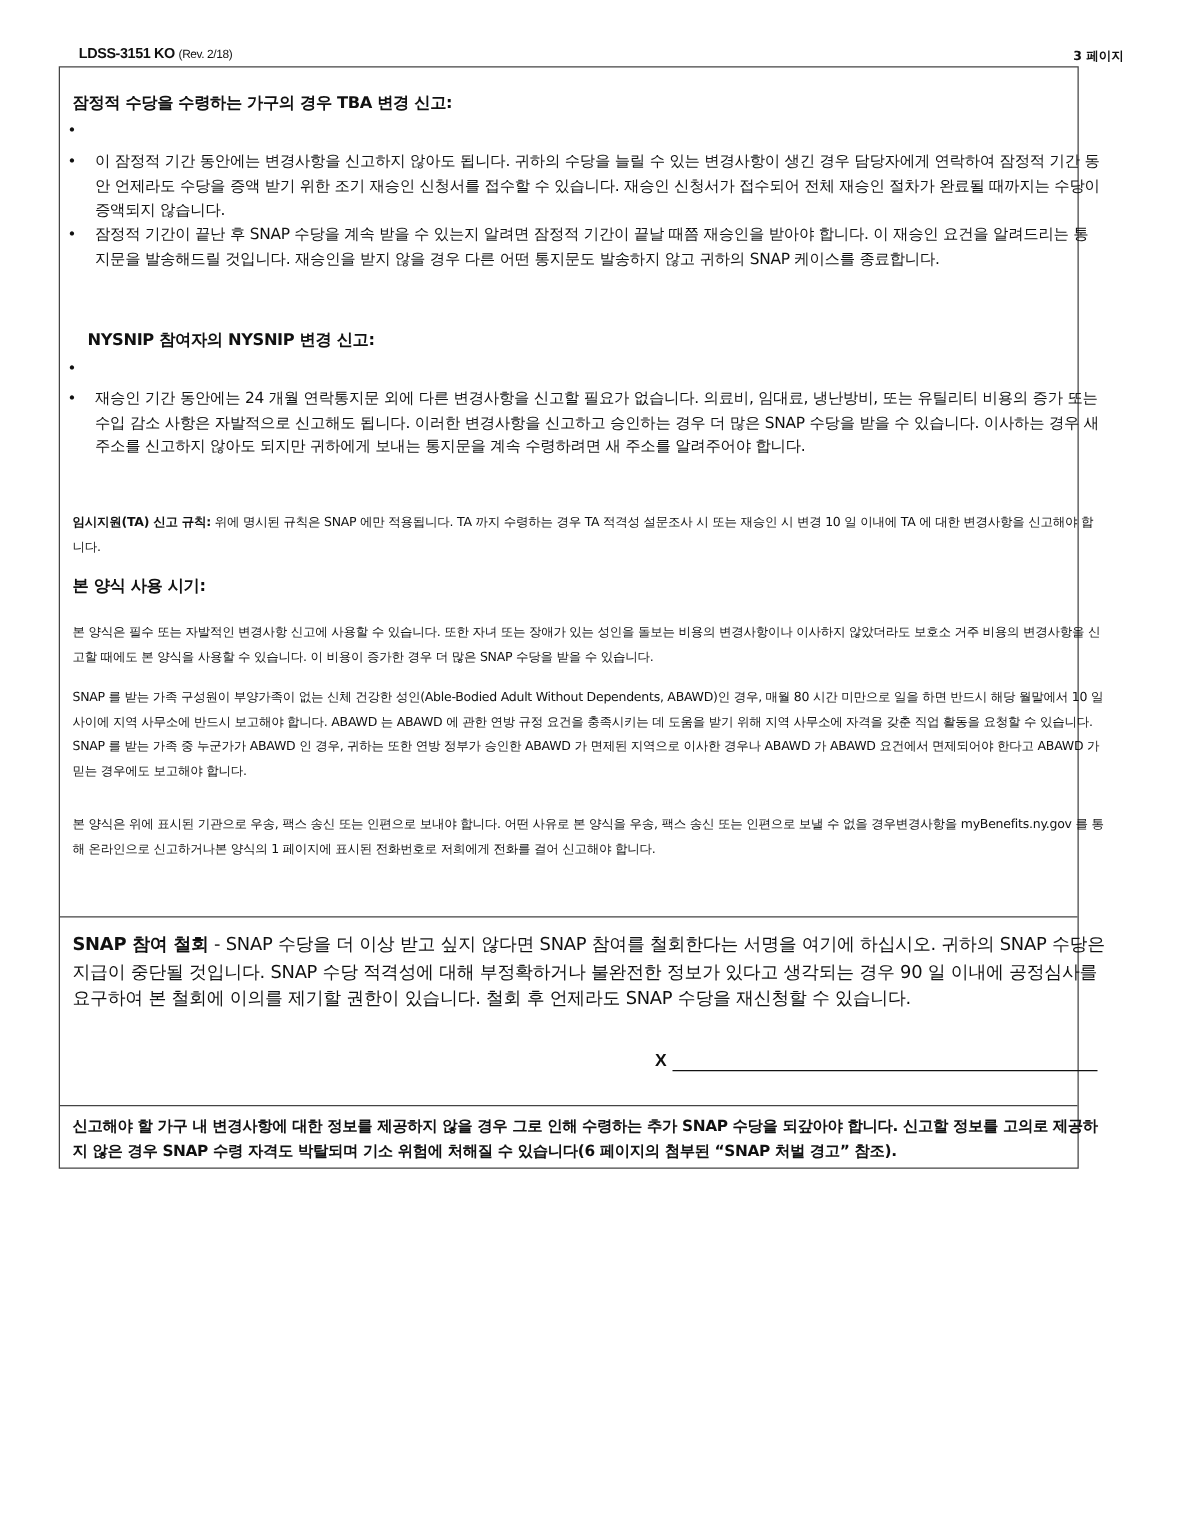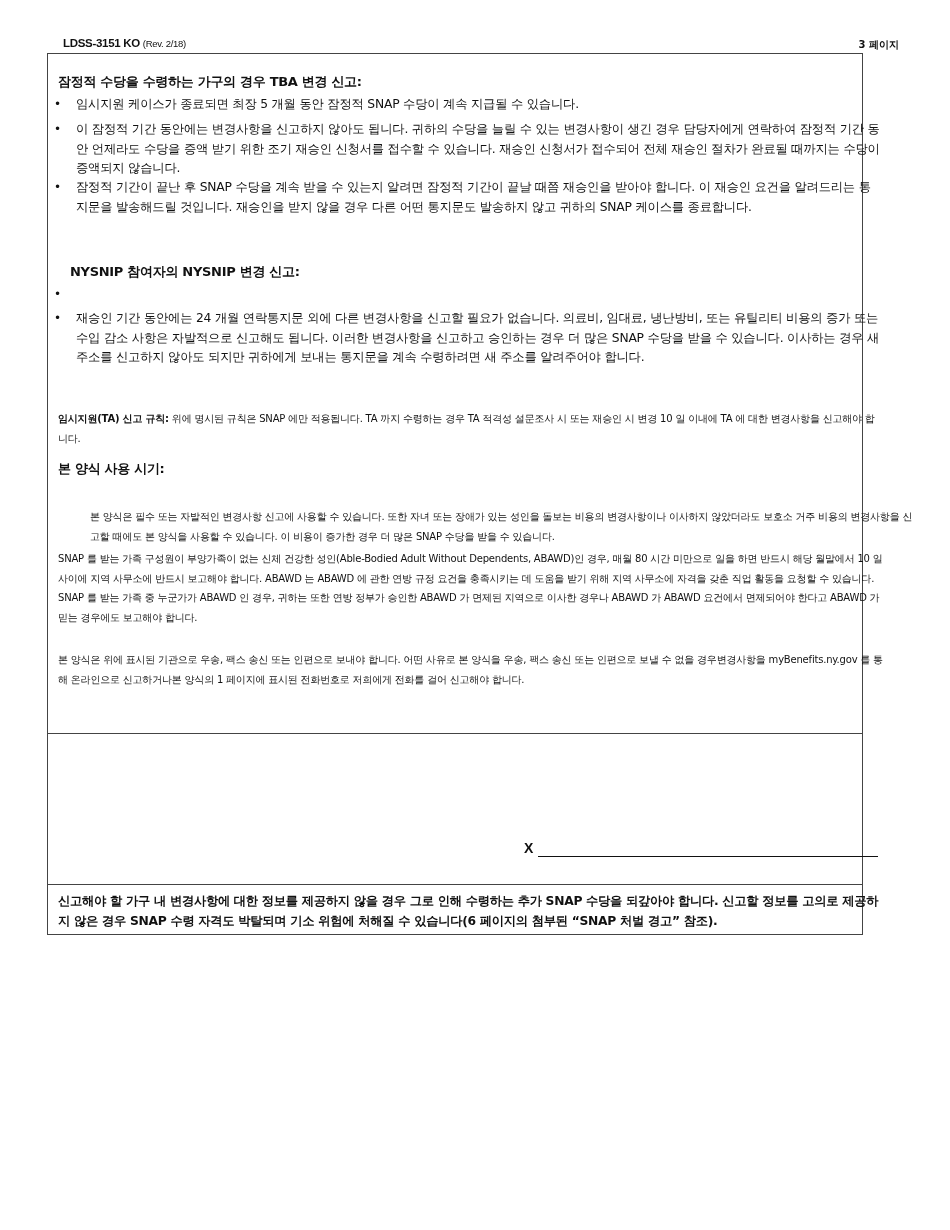--- a/index.html
+++ b/index.html
@@ -28,39 +28,40 @@
 
 <div class="hdr">
   <div class="hdr-left"><span>LDSS-3151 KO</span> <span class="rev">(Rev. 2/18)</span></div>
   <div class="hdr-right">3 페이지</div>
 </div>
 
 <div class="box">
   <div class="sec1">
     <div class="h" style="top:19px;">잠정적 수당을 수령하는 가구의 경우 TBA 변경 신고:</div>
 
-    <div class="bl" style="top:41px;"><span class="bullet">•</span><span>임시지원 케이스가 종료되면 최장 5 개월 동안 잠정적 SNAP 수당이 계속 지급될 수 있습니다.</span></div>
+    <div class="bl" style="top:41px;"><span class="bullet">•</span></div>
     <div class="bl" style="top:66px;"><span class="bullet">•</span><span>이 잠정적 기간 동안에는 변경사항을 신고하지 않아도 됩니다. 귀하의 수당을 늘릴 수 있는 변경사항이 생긴 경우 담당자에게 연락하여 잠정적 기간 동안 언제라도 수당을 증액 받기 위한 조기 재승인 신청서를 접수할 수 있습니다. 재승인 신청서가 접수되어 전체 재승인 절차가 완료될 때까지는 수당이 증액되지 않습니다.</span></div>
     <div class="bl" style="top:124px;"><span class="bullet">•</span><span>잠정적 기간이 끝난 후 SNAP 수당을 계속 받을 수 있는지 알려면 잠정적 기간이 끝날 때쯤 재승인을 받아야 합니다. 이 재승인 요건을 알려드리는 통지문을 발송해드릴 것입니다. 재승인을 받지 않을 경우 다른 어떤 통지문도 발송하지 않고 귀하의 SNAP 케이스를 종료합니다.</span></div>
 
     <div class="h" style="top:209px;margin-left:12px;">NYSNIP 참여자의 NYSNIP 변경 신고:</div>
     <div class="bl" style="top:231px;"><span class="bullet">•</span></div>
     <div class="bl" style="top:255px;"><span class="bullet">•</span><span>재승인 기간 동안에는 24 개월 연락통지문 외에 다른 변경사항을 신고할 필요가 없습니다.  의료비, 임대료, 냉난방비, 또는 유틸리티 비용의 증가 또는 수입 감소 사항은 자발적으로 신고해도 됩니다. 이러한 변경사항을 신고하고 승인하는 경우 더 많은 SNAP 수당을 받을 수 있습니다. 이사하는 경우 새 주소를 신고하지 않아도 되지만 귀하에게 보내는 통지문을 계속 수령하려면 새 주소를 알려주어야 합니다.</span></div>
 
     <div class="p" style="top:355px;"><b>임시지원(TA) 신고 규칙:</b><span> 위에 명시된 규칙은 SNAP 에만 적용됩니다.  TA 까지 수령하는 경우 TA 적격성 설문조사 시 또는 재승인 시 변경 10 일 이내에 TA 에 대한 변경사항을 신고해야 합니다.</span></div>
 
     <div class="h" style="top:406px;">본 양식 사용 시기:</div>
-    <div class="p" style="top:453px;margin-left:32px;">본 양식은 필수 또는 자발적인 변경사항 신고에 사용할 수 있습니다. 또한 자녀 또는 장애가 있는 성인을 돌보는 비용의 변경사항이나 이사하지 않았더라도 보호소 거주 비용의 변경사항을 신고할 때에도 본 양식을 사용할 수 있습니다. 이 비용이 증가한 경우 더 많은 SNAP 수당을 받을 수 있습니다.</div>
+    <div class="p" style="top:443px;">본 양식은 필수 또는 자발적인 변경사항 신고에 사용할 수 있습니다. 또한 자녀 또는 장애가 있는 성인을 돌보는 비용의 변경사항이나 이사하지 않았더라도 보호소 거주 비용의 변경사항을 신고할 때에도 본 양식을 사용할 수 있습니다. 이 비용이 증가한 경우 더 많은 SNAP 수당을 받을 수 있습니다.</div>
     <div class="p" style="top:495px;">SNAP 를 받는 가족 구성원이 부양가족이 없는 신체 건강한 성인(Able-Bodied Adult Without Dependents, ABAWD)인 경우, 매월 80 시간 미만으로 일을 하면 반드시 해당 월말에서 10 일 사이에 지역 사무소에 반드시 보고해야 합니다. ABAWD 는 ABAWD 에 관한 연방 규정 요건을 충족시키는 데 도움을 받기 위해 지역 사무소에 자격을 갖춘 직업 활동을 요청할 수 있습니다. SNAP 를 받는 가족 중 누군가가 ABAWD 인 경우, 귀하는 또한 연방 정부가 승인한 ABAWD 가 면제된 지역으로 이사한 경우나 ABAWD 가 ABAWD 요건에서 면제되어야 한다고 ABAWD 가 믿는 경우에도 보고해야 합니다.</div>
     <div class="p" style="top:596px;">본 양식은 위에 표시된 기관으로 우송, 팩스 송신 또는 인편으로 보내야 합니다. 어떤 사유로 본 양식을 우송, 팩스 송신 또는 인편으로 보낼 수 없을 경우변경사항을 myBenefits.ny.gov 를 통해 온라인으로 신고하거나본 양식의 1 페이지에 표시된 전화번호로 저희에게 전화를 걸어 신고해야 합니다.</div>
   </div>
 
   <div class="div1"></div>
 
   <div class="sec2">
+    <div class="withdraw"><b>SNAP 참여 철회</b><span> - SNAP 수당을 더 이상 받고 싶지 않다면 SNAP 참여를 철회한다는 서명을 여기에 하십시오.  귀하의 SNAP 수당은 지급이 중단될 것입니다. SNAP 수당 적격성에 대해 부정확하거나 불완전한 정보가 있다고 생각되는 경우 90 일 이내에 공정심사를 요구하여 본 철회에 이의를 제기할 권한이 있습니다.  철회 후 언제라도 SNAP 수당을 재신청할 수 있습니다.</span></div>
     <div class="sig">X</div>
     <div class="sigline"></div>
   </div>
 
   <div class="div2"></div>
 
   <div class="sec3">
     <div class="warn">신고해야 할 가구 내 변경사항에 대한 정보를 제공하지 않을 경우 그로 인해 수령하는 추가 SNAP 수당을 되갚아야 합니다. 신고할 정보를 고의로 제공하지 않은 경우 SNAP 수령 자격도 박탈되며 기소 위험에 처해질 수 있습니다(6 페이지의 첨부된 “SNAP 처벌 경고” 참조).</div>
   </div>
 </div>

